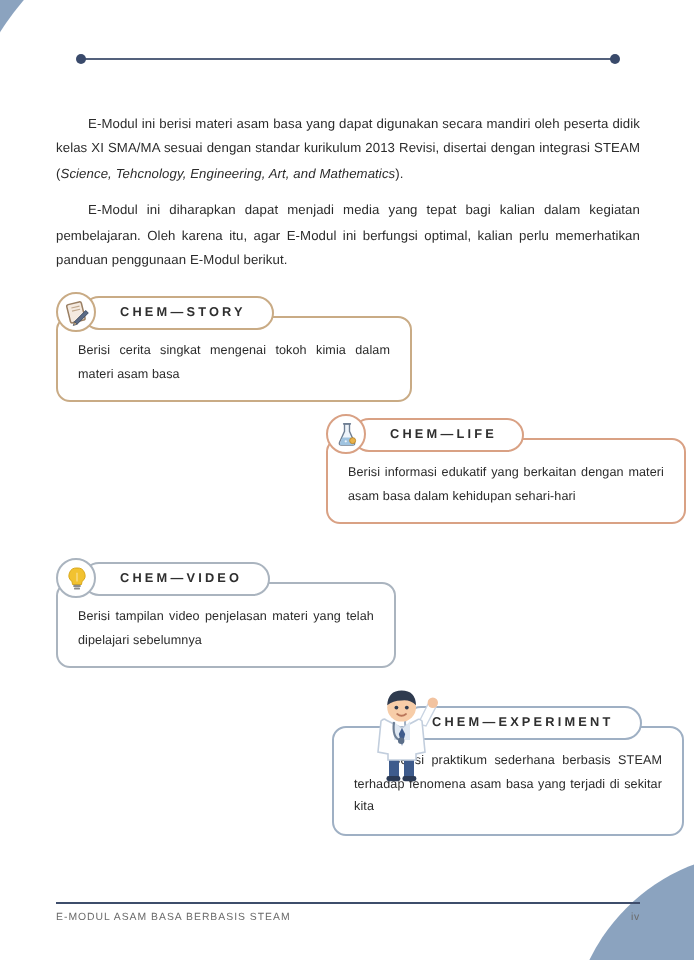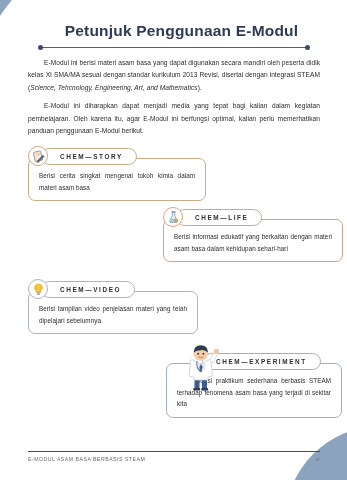--- a/index.html
+++ b/index.html
@@ -234,21 +234,20 @@
 </style>
 </head>
 <body>
 
 <div class="page">
 
   <div class="corner-top-left"></div>
   <div class="corner-bottom-right"></div>
 
   <div class="header">
-    <h1 class="page-title">Petunjuk Penggunaan E-Modul</h1>
     <div class="title-rule">
       <span class="dot left"></span>
       <span class="dot right"></span>
     </div>
   </div>
 
   <div class="intro">
     <p><span>E-Modul ini berisi materi asam basa yang dapat digunakan secara mandiri oleh peserta didik kelas XI SMA/MA sesuai dengan standar kurikulum 2013 Revisi, disertai dengan integrasi STEAM (</span><em>Science, Tehcnology, Engineering, Art, and Mathematics</em><span>).</span></p>
     <p>E-Modul ini diharapkan dapat menjadi media yang tepat bagi kalian dalam kegiatan pembelajaran. Oleh karena itu, agar E-Modul ini berfungsi optimal, kalian perlu memerhatikan panduan penggunaan E-Modul berikut.</p>
   </div>

